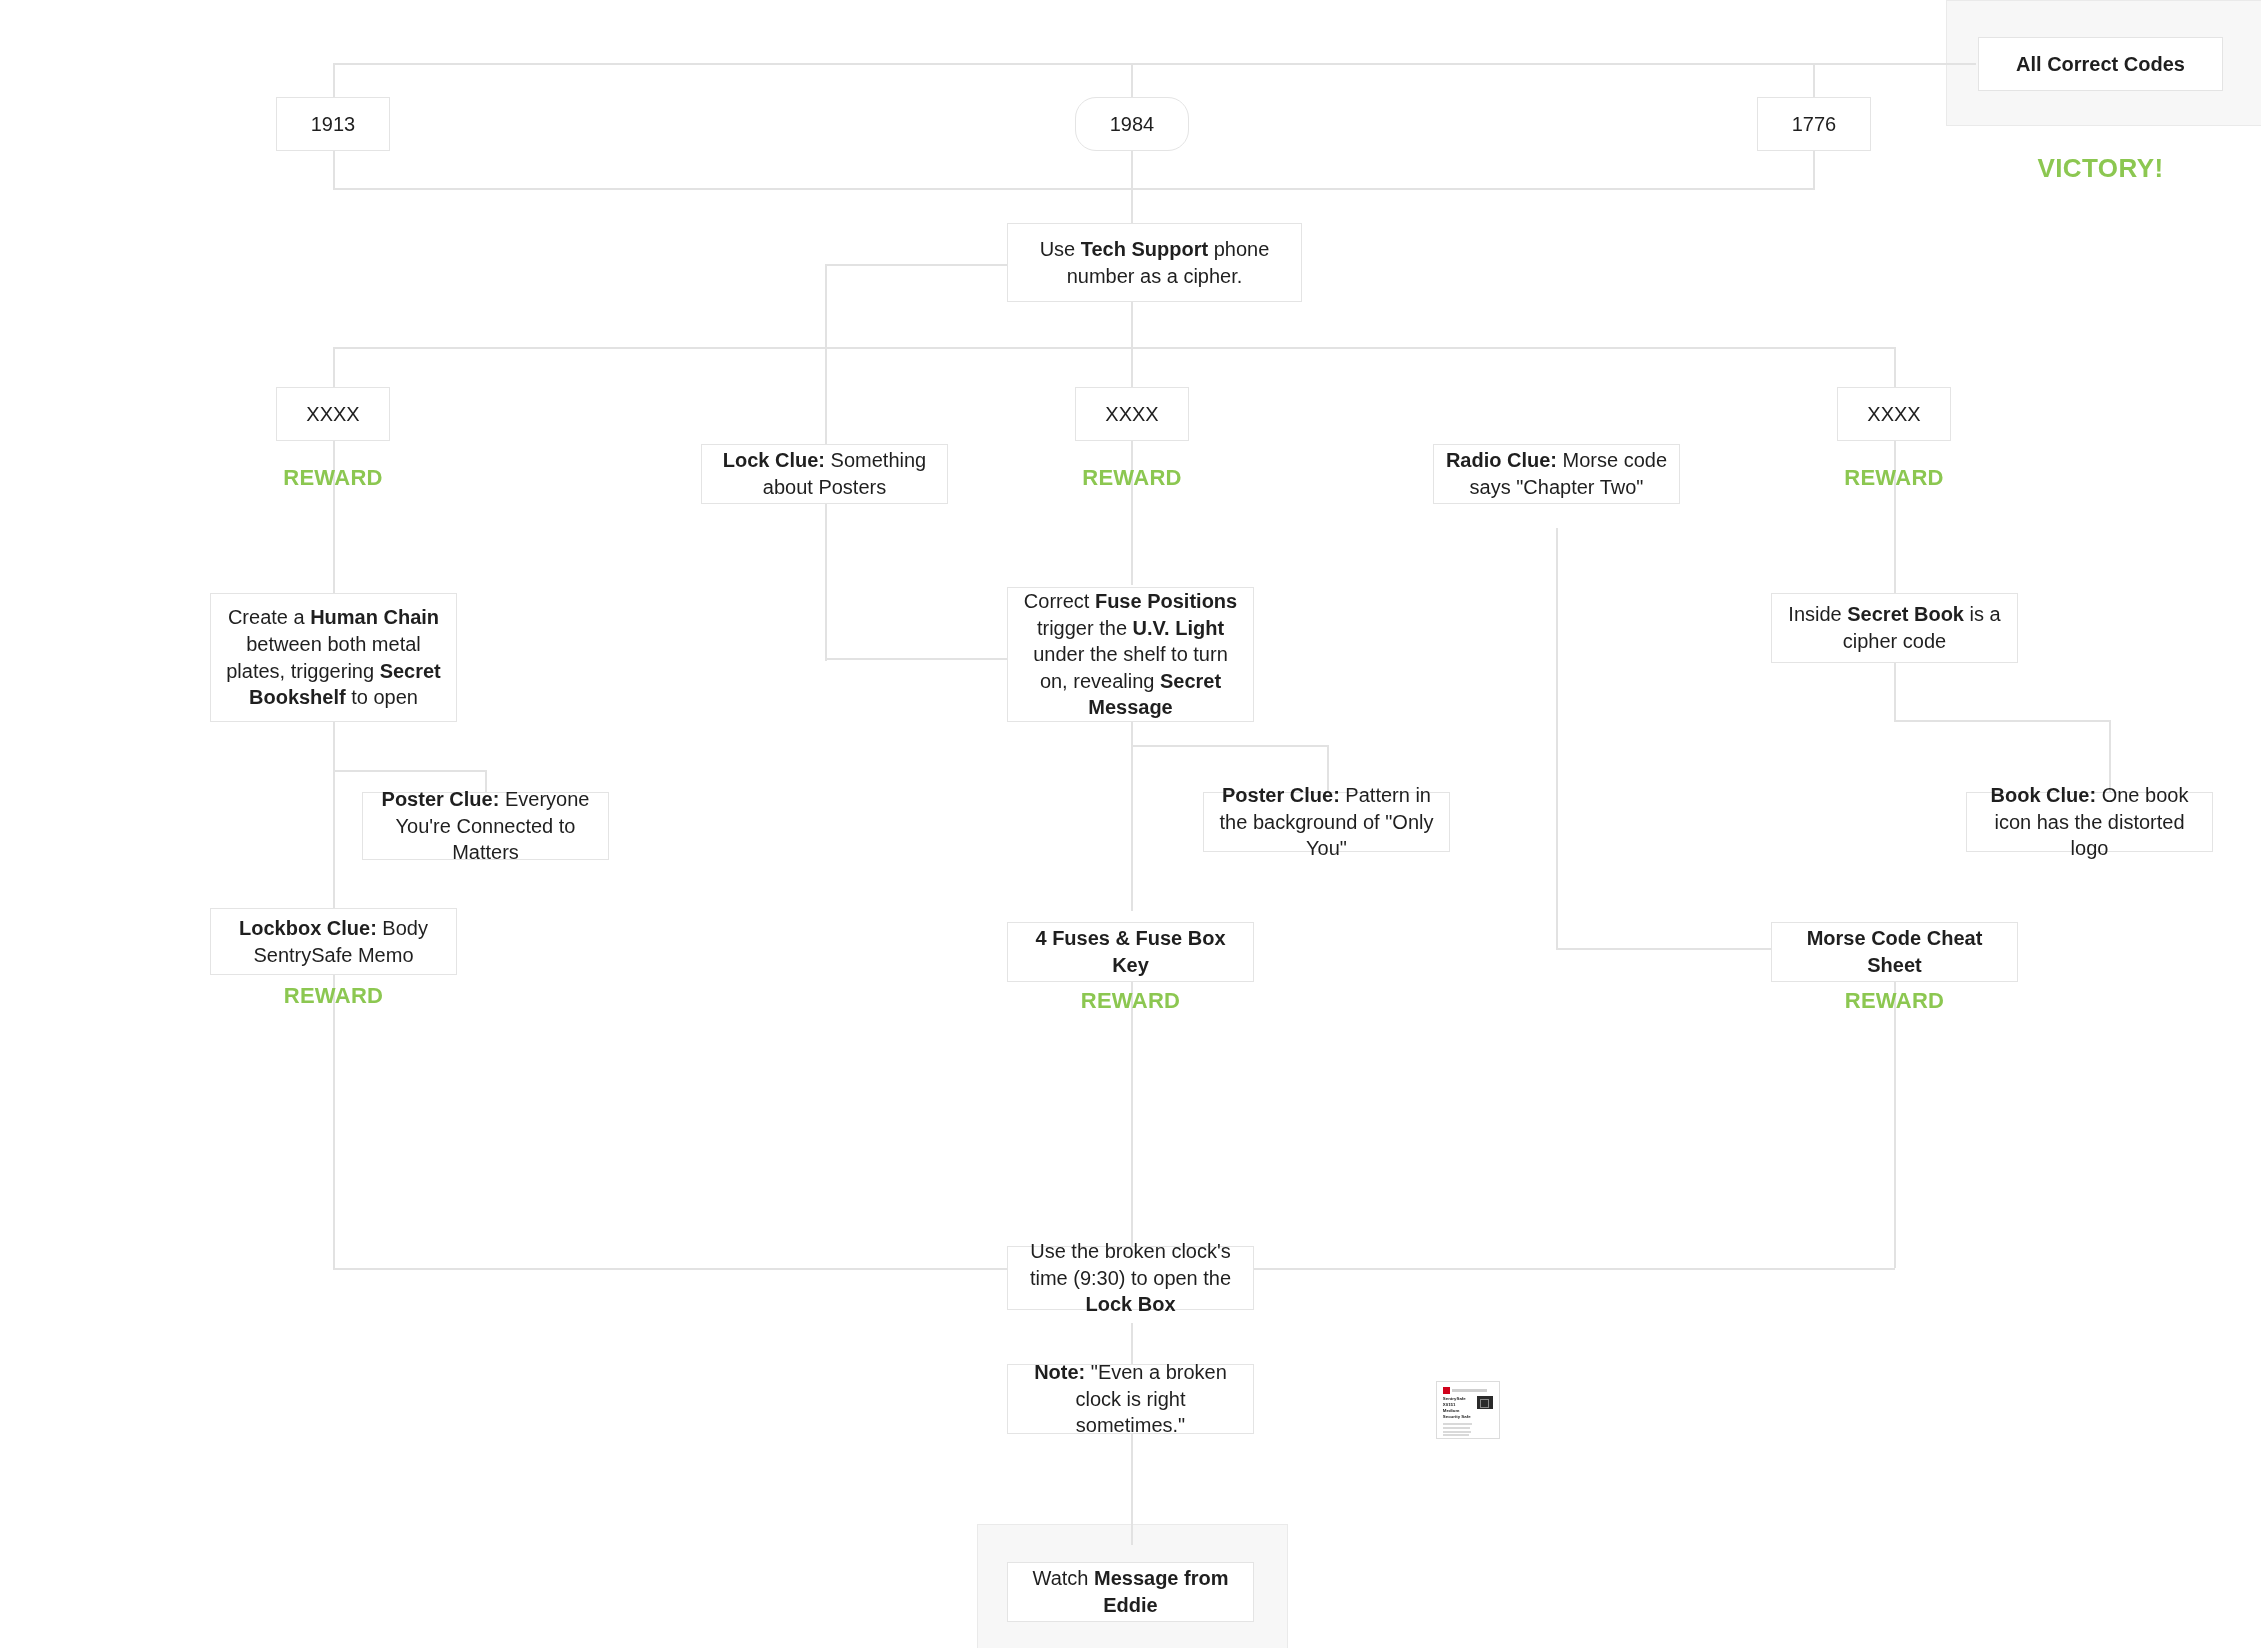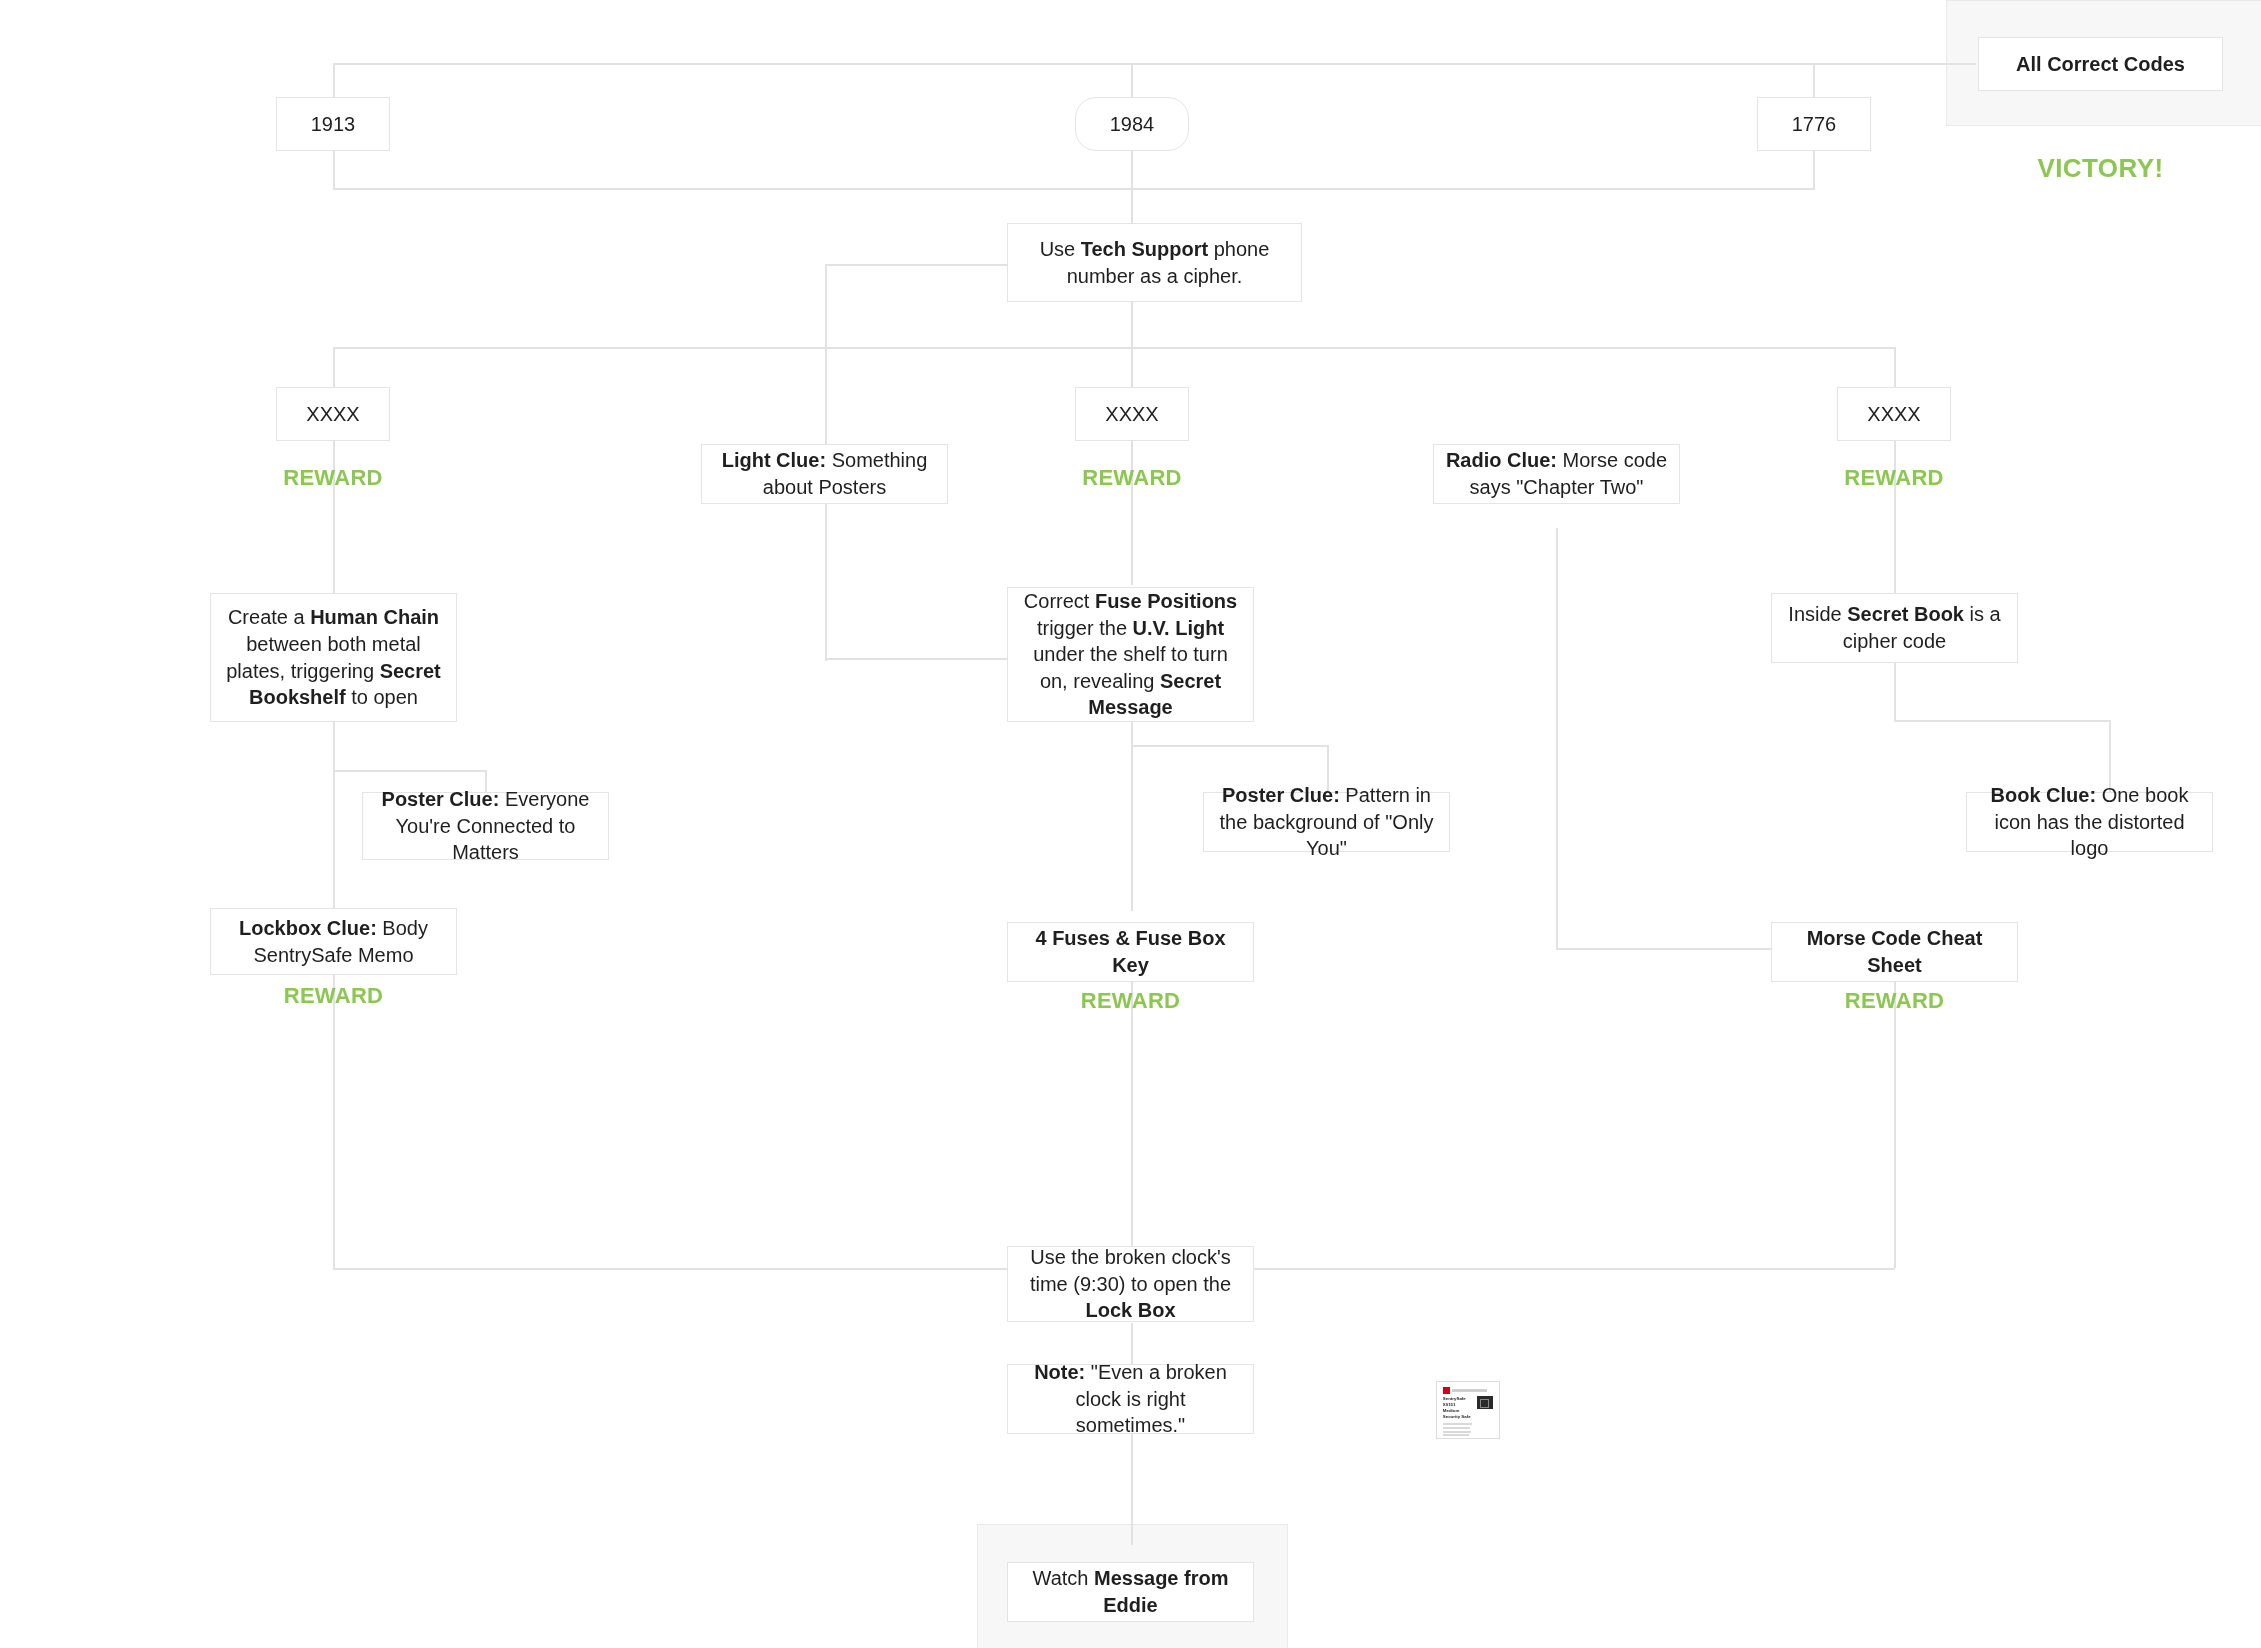--- a/index.html
+++ b/index.html
@@ -229,21 +229,21 @@
 
   <div class="node" style="left:1837px; top:387px; width:114px; height:54px;">
     <span class="t">XXXX</span>
   </div>
   <div class="reward" style="left:1837px; top:465px; width:114px;">
     <span>REWARD</span>
   </div>
 
   <div class="node" style="left:701px; top:444px; width:247px; height:60px;">
     <span class="t">
-      <b>Light Clue:</b><span> Something about Posters</span>
+      <b>Lock Clue:</b><span> Something about Posters</span>
     </span>
   </div>
 
   <div class="node" style="left:1433px; top:444px; width:247px; height:60px;">
     <span class="t">
       <b>Radio Clue:</b><span> Morse code says "Chapter Two"</span>
     </span>
   </div>
 
   <div class="node" style="left:210px; top:593px; width:247px; height:129px;">
@@ -298,21 +298,21 @@
     <span>REWARD</span>
   </div>
 
   <div class="node bold" style="left:1771px; top:922px; width:247px; height:60px;">
     <span class="t">Morse Code Cheat Sheet</span>
   </div>
   <div class="reward" style="left:1771px; top:988px; width:247px;">
     <span>REWARD</span>
   </div>
 
-  <div class="node" style="left:1007px; top:1246px; width:247px; height:76px;">
+  <div class="node" style="left:1007px; top:1246px; width:247px; height:64px;">
     <span class="t">
       <span>Use the broken clock's time (9:30) to open the </span><b>Lock Box</b>
     </span>
   </div>
 
   <div class="node" style="left:1007px; top:1364px; width:247px; height:70px;">
     <span class="t">
       <b>Note:</b><span> "Even a broken clock is right sometimes."</span>
     </span>
   </div>

